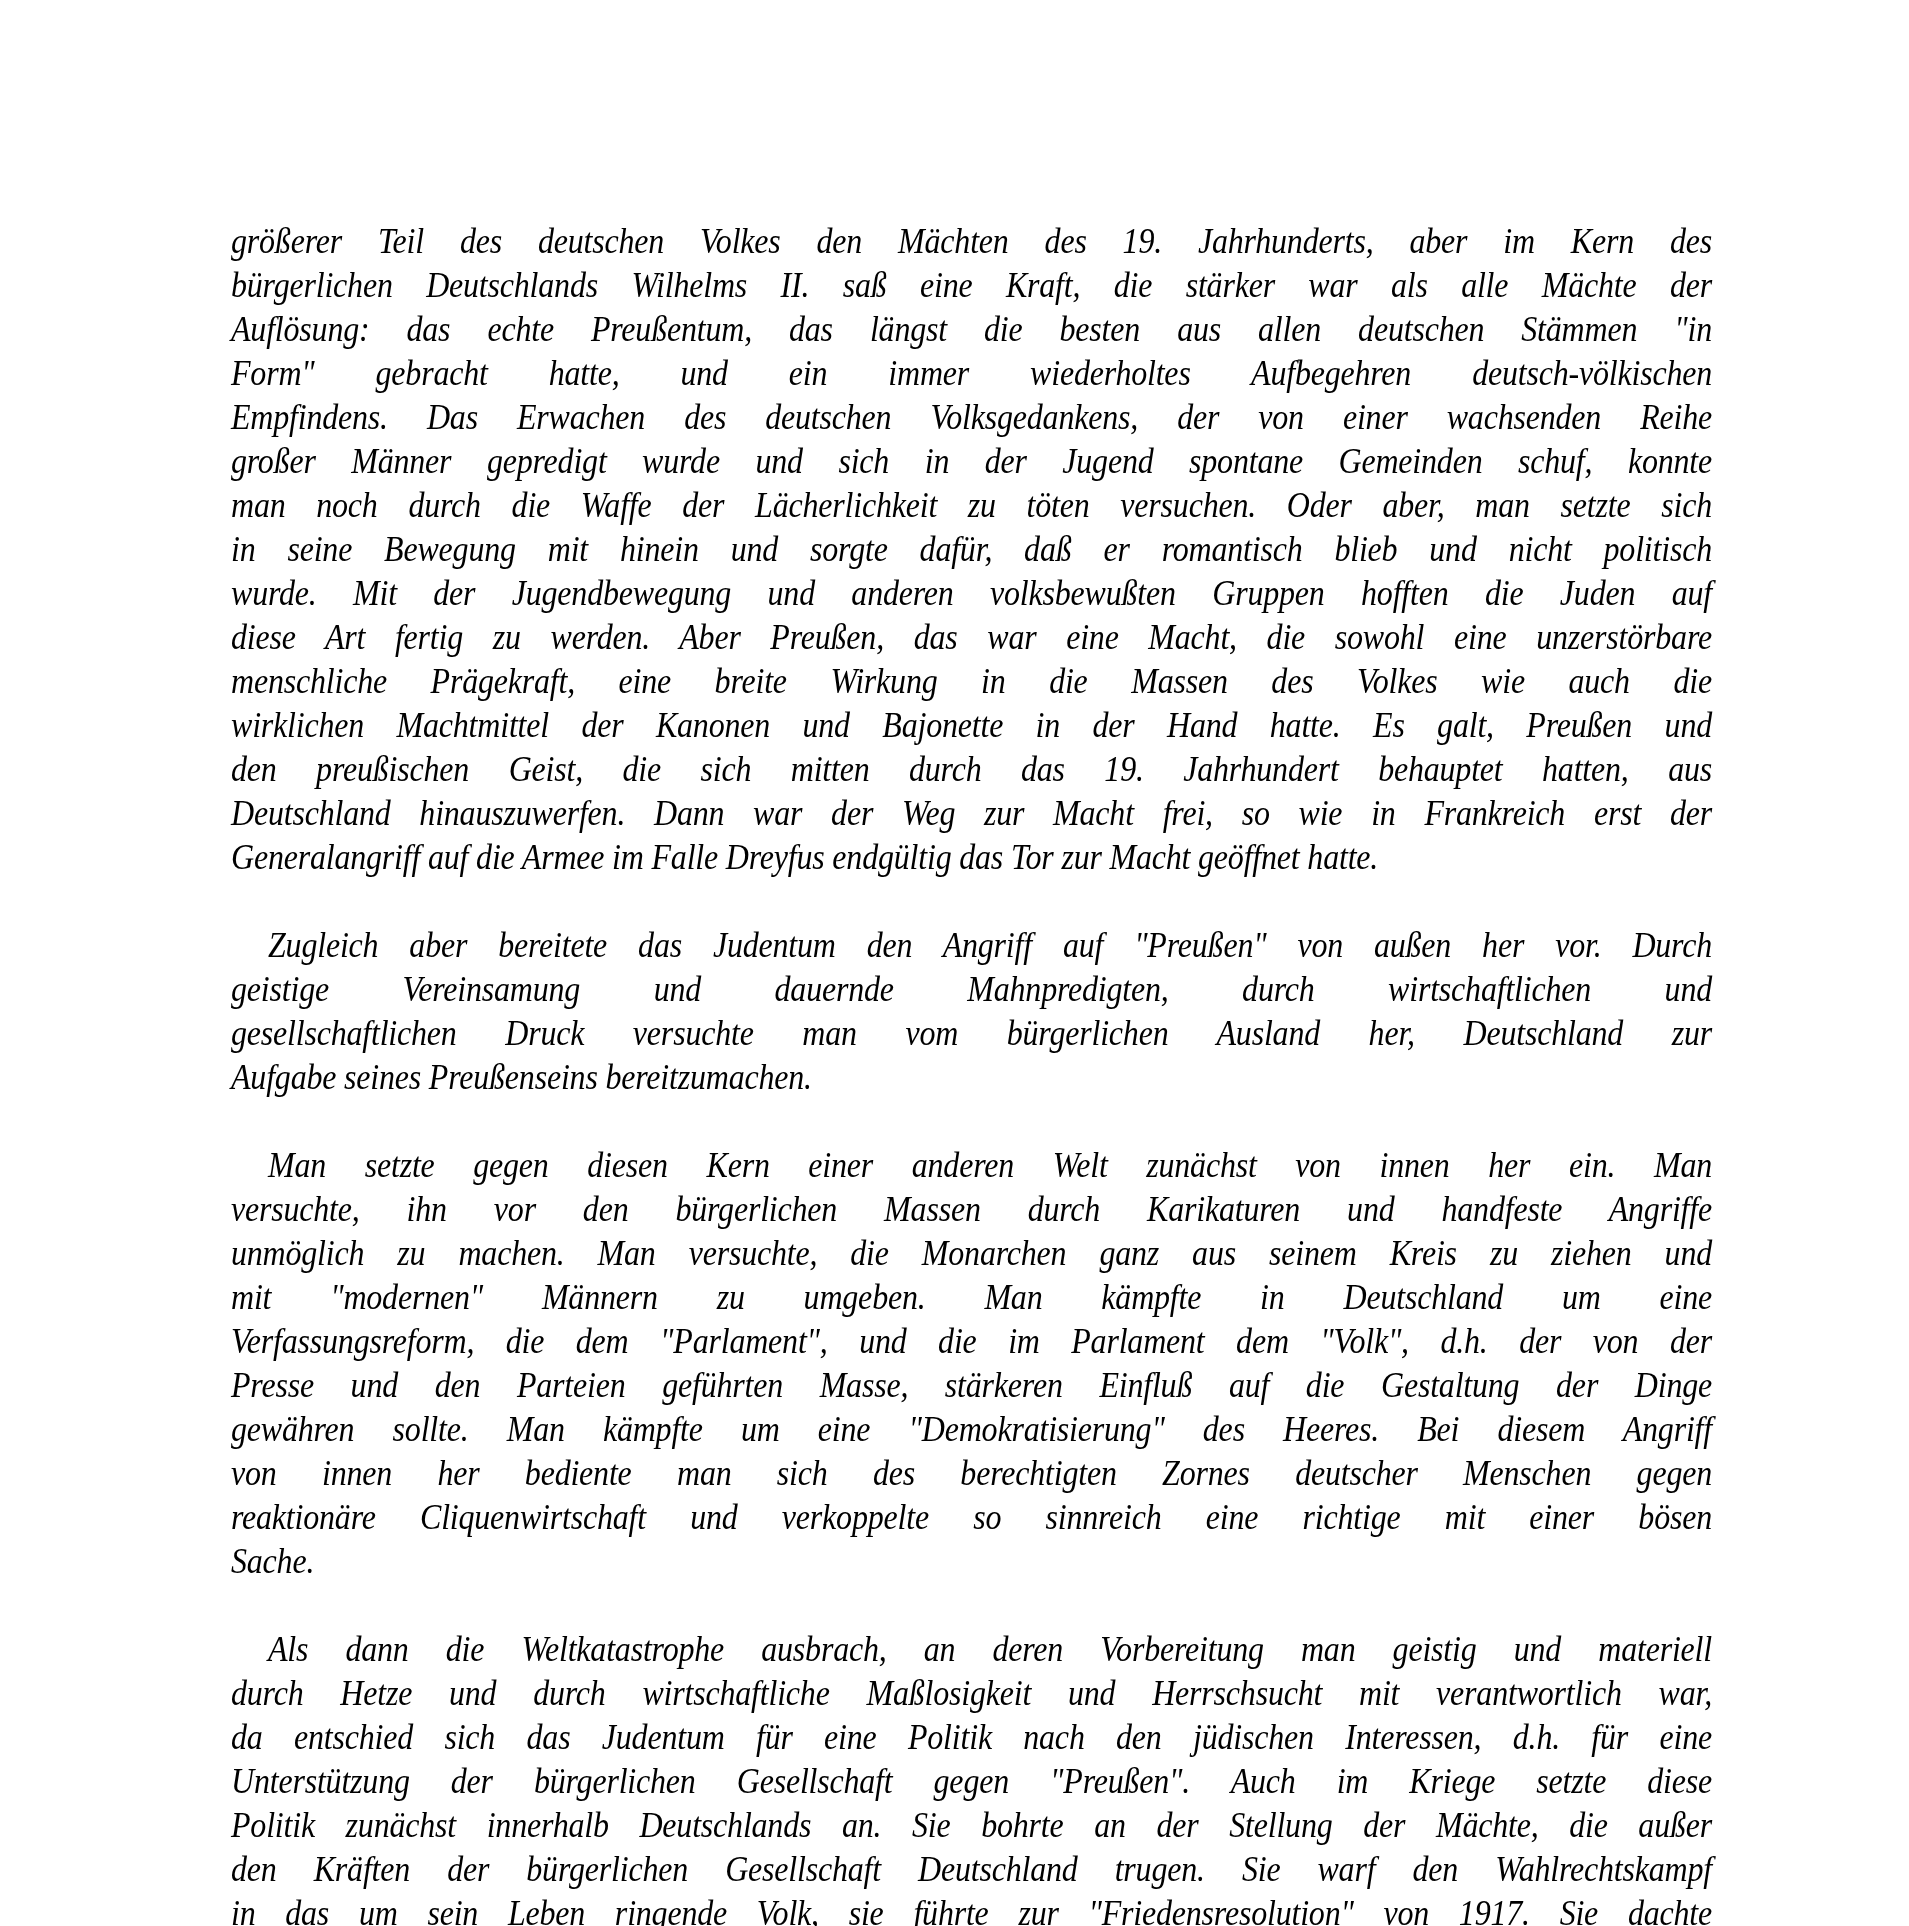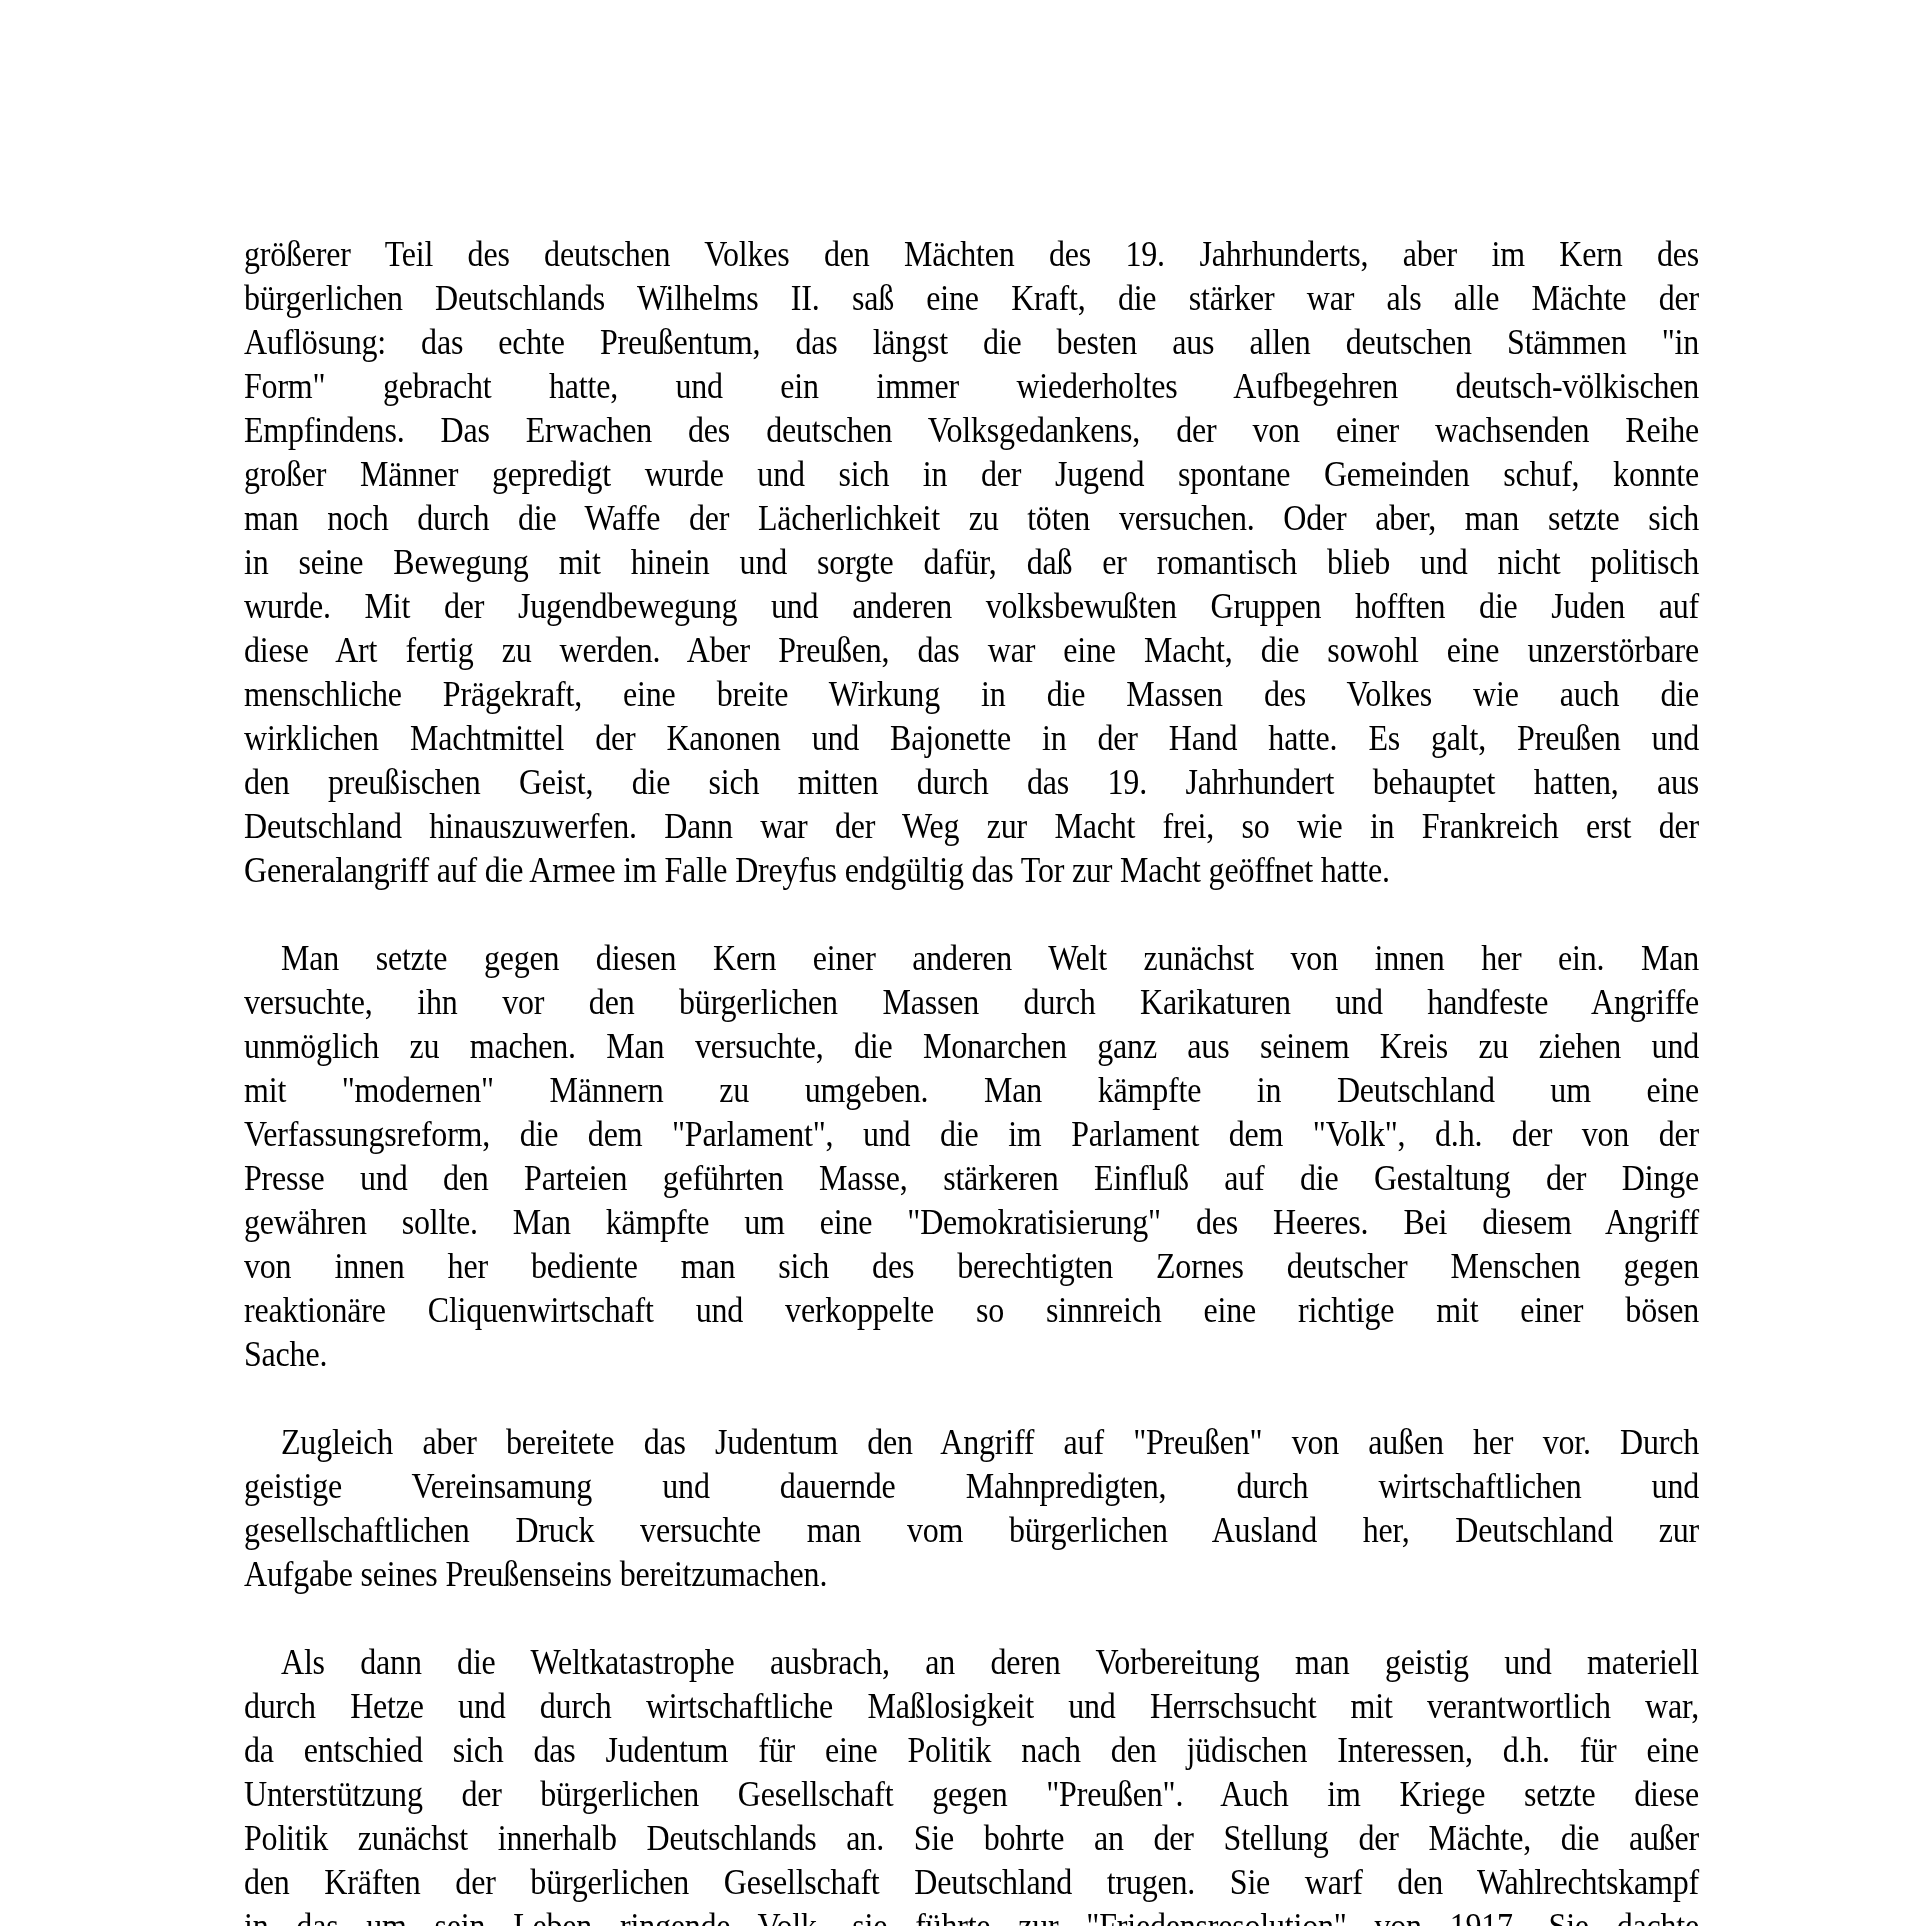--- a/index.html
+++ b/index.html
@@ -21,22 +21,23 @@
     height: 2703px;
     background: #ffffff;
   }
   .text-block {
     position: absolute;
     left: 231px;
     top: 219px;
     width: 1481px;
   }
   .para {
-    margin: 13px;
+    margin: 0;
     padding: 0;
+    font-style: italic;
   }
   .para + .para {
     margin-top: 44px;
   }
   .line {
     font-size: 32px;
     line-height: 44px;
     color: #000000;
     letter-spacing: -0.2px;
     text-align: justify;
@@ -68,36 +69,36 @@
         <div class="line">in seine Bewegung mit hinein und sorgte dafür, daß er romantisch blieb und nicht politisch</div>
         <div class="line">wurde. Mit der Jugendbewegung und anderen volksbewußten Gruppen hofften die Juden auf</div>
         <div class="line">diese Art fertig zu werden. Aber Preußen, das war eine Macht, die sowohl eine unzerstörbare</div>
         <div class="line">menschliche Prägekraft, eine breite Wirkung in die Massen des Volkes wie auch die</div>
         <div class="line">wirklichen Machtmittel der Kanonen und Bajonette in der Hand hatte. Es galt, Preußen und</div>
         <div class="line">den preußischen Geist, die sich mitten durch das 19. Jahrhundert behauptet hatten, aus</div>
         <div class="line">Deutschland hinauszuwerfen. Dann war der Weg zur Macht frei, so wie in Frankreich erst der</div>
         <div class="line last">Generalangriff auf die Armee im Falle Dreyfus endgültig das Tor zur Macht geöffnet hatte.</div>
       </div>
       <div class="para">
+        <div class="line indent">Zugleich aber bereitete das Judentum den Angriff auf "Preußen" von außen her vor. Durch</div>
+        <div class="line">geistige Vereinsamung und dauernde Mahnpredigten, durch wirtschaftlichen und</div>
+        <div class="line">gesellschaftlichen Druck versuchte man vom bürgerlichen Ausland her, Deutschland zur</div>
+        <div class="line last">Aufgabe seines Preußenseins bereitzumachen.</div>
+      </div>
+      <div class="para">
         <div class="line indent">Man setzte gegen diesen Kern einer anderen Welt zunächst von innen her ein. Man</div>
         <div class="line">versuchte, ihn vor den bürgerlichen Massen durch Karikaturen und handfeste Angriffe</div>
         <div class="line">unmöglich zu machen. Man versuchte, die Monarchen ganz aus seinem Kreis zu ziehen und</div>
         <div class="line">mit "modernen" Männern zu umgeben. Man kämpfte in Deutschland um eine</div>
         <div class="line">Verfassungsreform, die dem "Parlament", und die im Parlament dem "Volk", d.h. der von der</div>
         <div class="line">Presse und den Parteien geführten Masse, stärkeren Einfluß auf die Gestaltung der Dinge</div>
         <div class="line">gewähren sollte. Man kämpfte um eine "Demokratisierung" des Heeres. Bei diesem Angriff</div>
         <div class="line">von innen her bediente man sich des berechtigten Zornes deutscher Menschen gegen</div>
         <div class="line">reaktionäre Cliquenwirtschaft und verkoppelte so sinnreich eine richtige mit einer bösen</div>
         <div class="line last">Sache.</div>
-      </div>
-      <div class="para">
-        <div class="line indent">Zugleich aber bereitete das Judentum den Angriff auf "Preußen" von außen her vor. Durch</div>
-        <div class="line">geistige Vereinsamung und dauernde Mahnpredigten, durch wirtschaftlichen und</div>
-        <div class="line">gesellschaftlichen Druck versuchte man vom bürgerlichen Ausland her, Deutschland zur</div>
-        <div class="line last">Aufgabe seines Preußenseins bereitzumachen.</div>
       </div>
       <div class="para">
         <div class="line indent">Als dann die Weltkatastrophe ausbrach, an deren Vorbereitung man geistig und materiell</div>
         <div class="line">durch Hetze und durch wirtschaftliche Maßlosigkeit und Herrschsucht mit verantwortlich war,</div>
         <div class="line">da entschied sich das Judentum für eine Politik nach den jüdischen Interessen, d.h. für eine</div>
         <div class="line">Unterstützung der bürgerlichen Gesellschaft gegen "Preußen". Auch im Kriege setzte diese</div>
         <div class="line">Politik zunächst innerhalb Deutschlands an. Sie bohrte an der Stellung der Mächte, die außer</div>
         <div class="line">den Kräften der bürgerlichen Gesellschaft Deutschland trugen. Sie warf den Wahlrechtskampf</div>
         <div class="line">in das um sein Leben ringende Volk, sie führte zur "Friedensresolution" von 1917. Sie dachte</div>
       </div>

